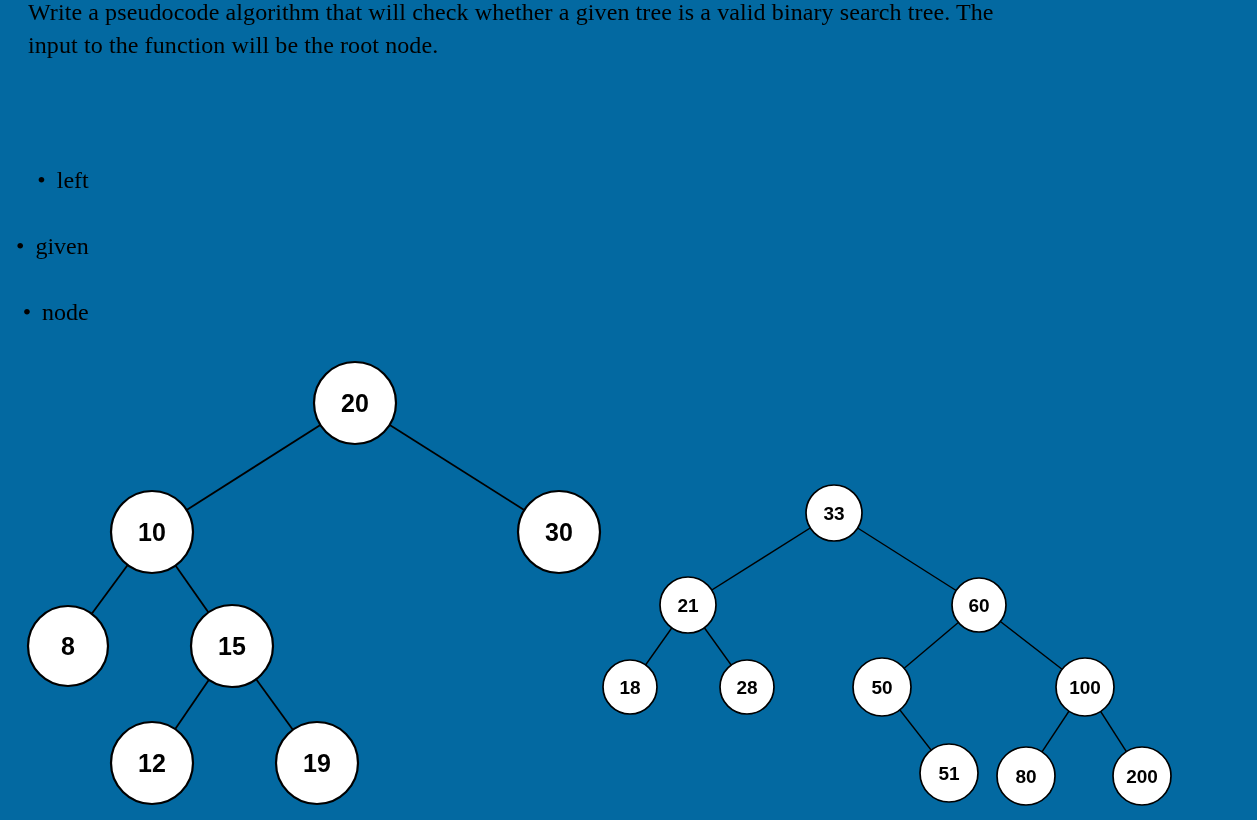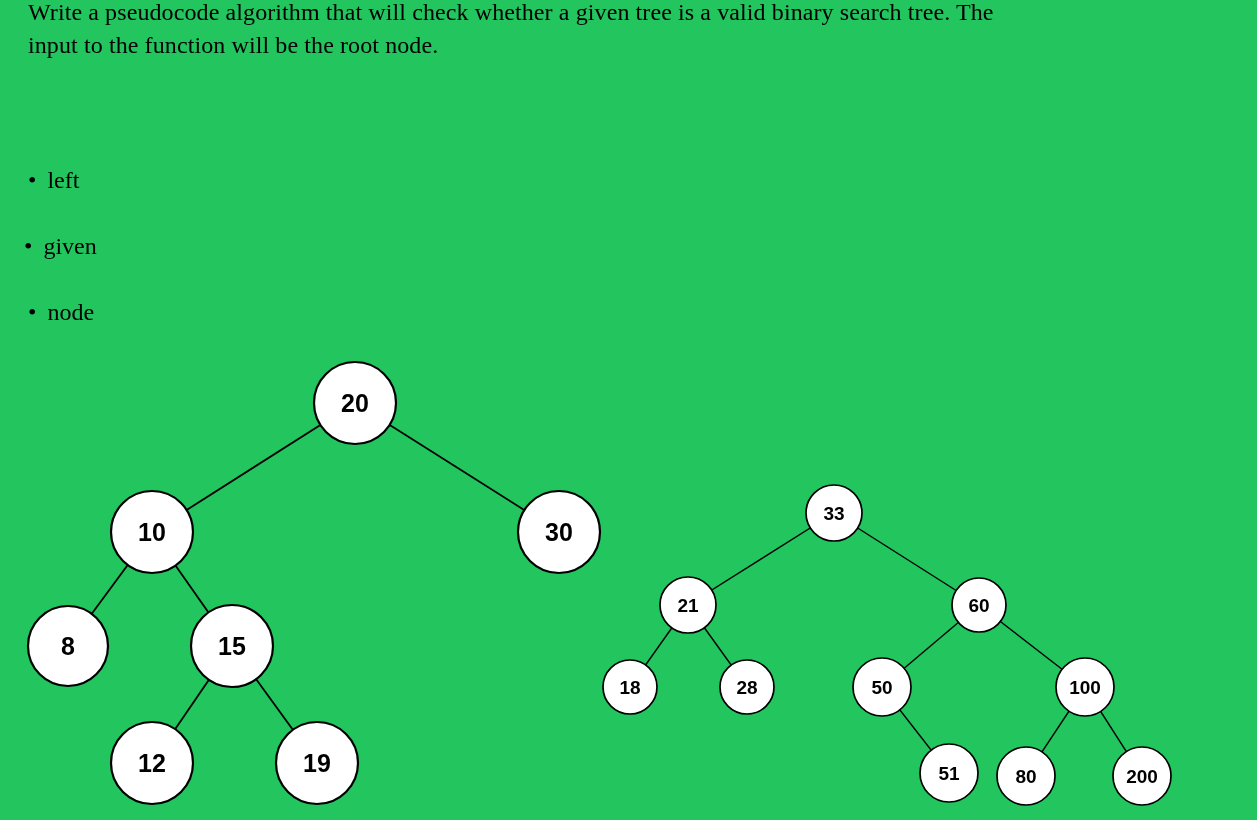--- a/index.html
+++ b/index.html
@@ -11,38 +11,39 @@
     width: 1257px;
     height: 820px;
     position: relative;
     overflow: hidden;
     font-family: "Liberation Serif", "DejaVu Serif", serif;
     color: #000000;
   }
   .page {
     position: absolute;
     inset: 0;
-    background: #22c55e;
+    background: #0369a1;
   }
   .para {
     position: absolute;
     left: 28px;
     font-size: 24px;
     line-height: 33px;
     white-space: nowrap;
     letter-spacing: 0.1px;
   }
   .p1 { top: -4px; }
   .p2 { top: 94px; }
   .bullets {
     position: absolute;
-    left: 28px;
+    left: 20px;
     top: 164px;
     font-size: 24px;
     line-height: 33px;
+    text-align: right;
   }
   .bullet-row {
     height: 66px;
     white-space: nowrap;
   }
   .bullet-row:nth-child(2) { margin-left: -4px; }
   .dot {
     display: inline-block;
     margin-right: 11px;
   }

